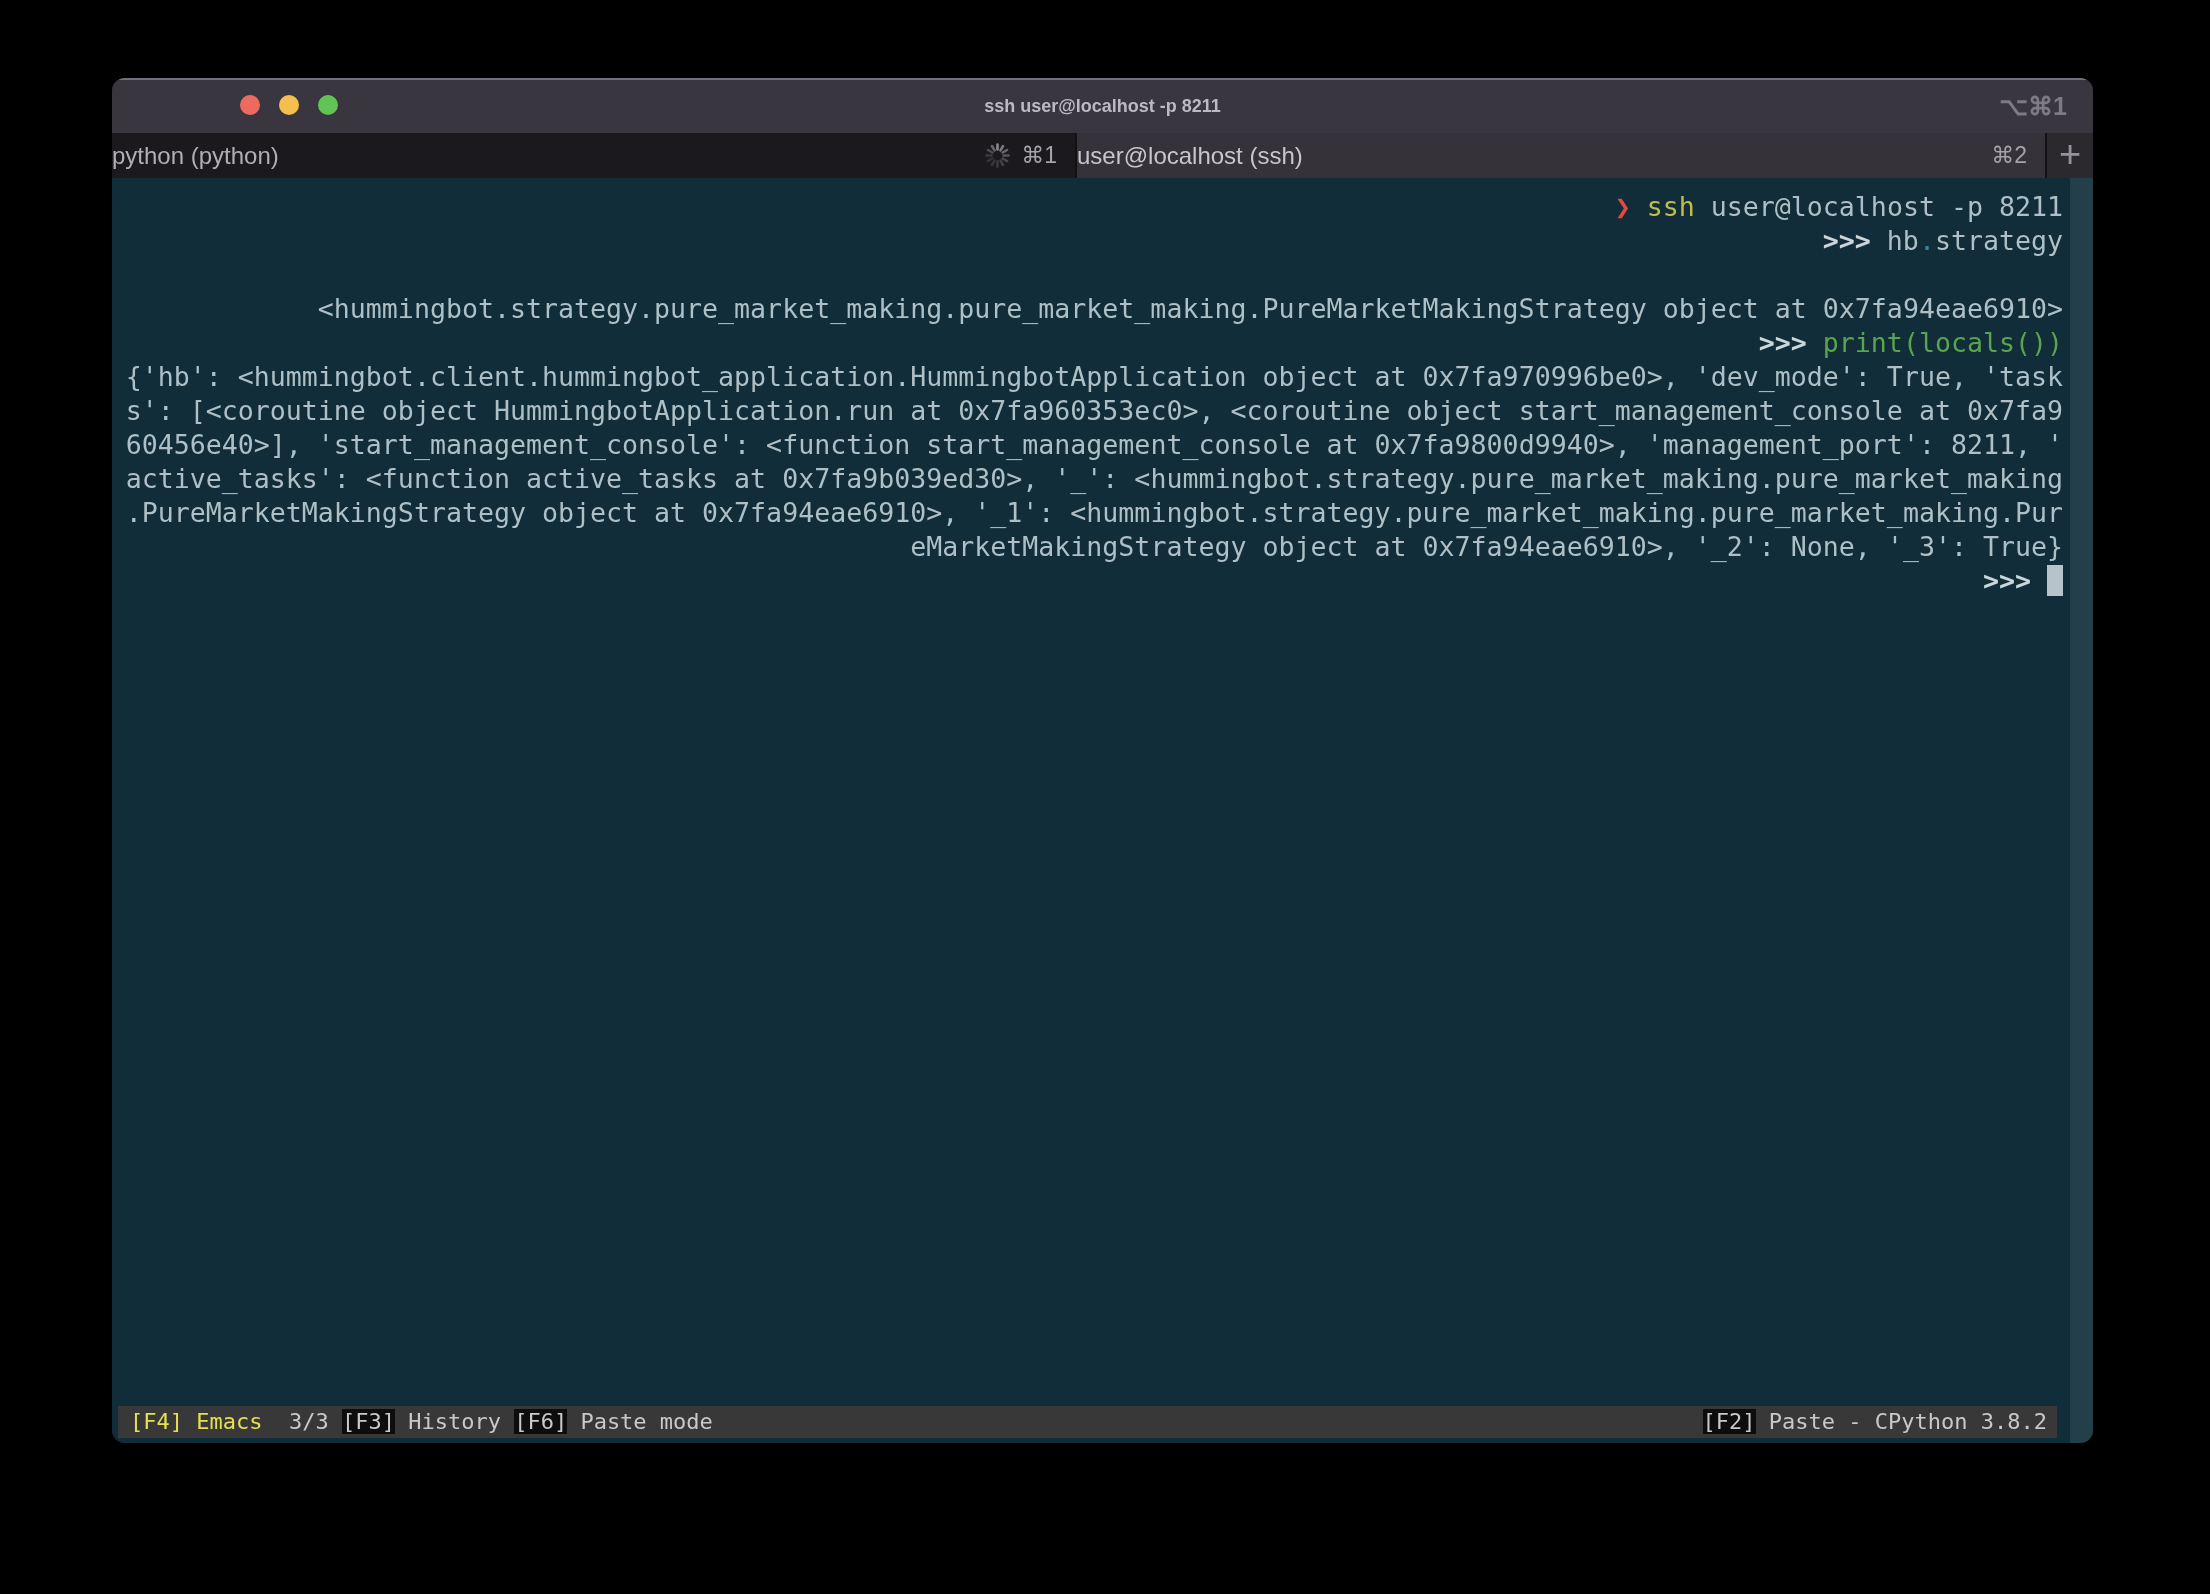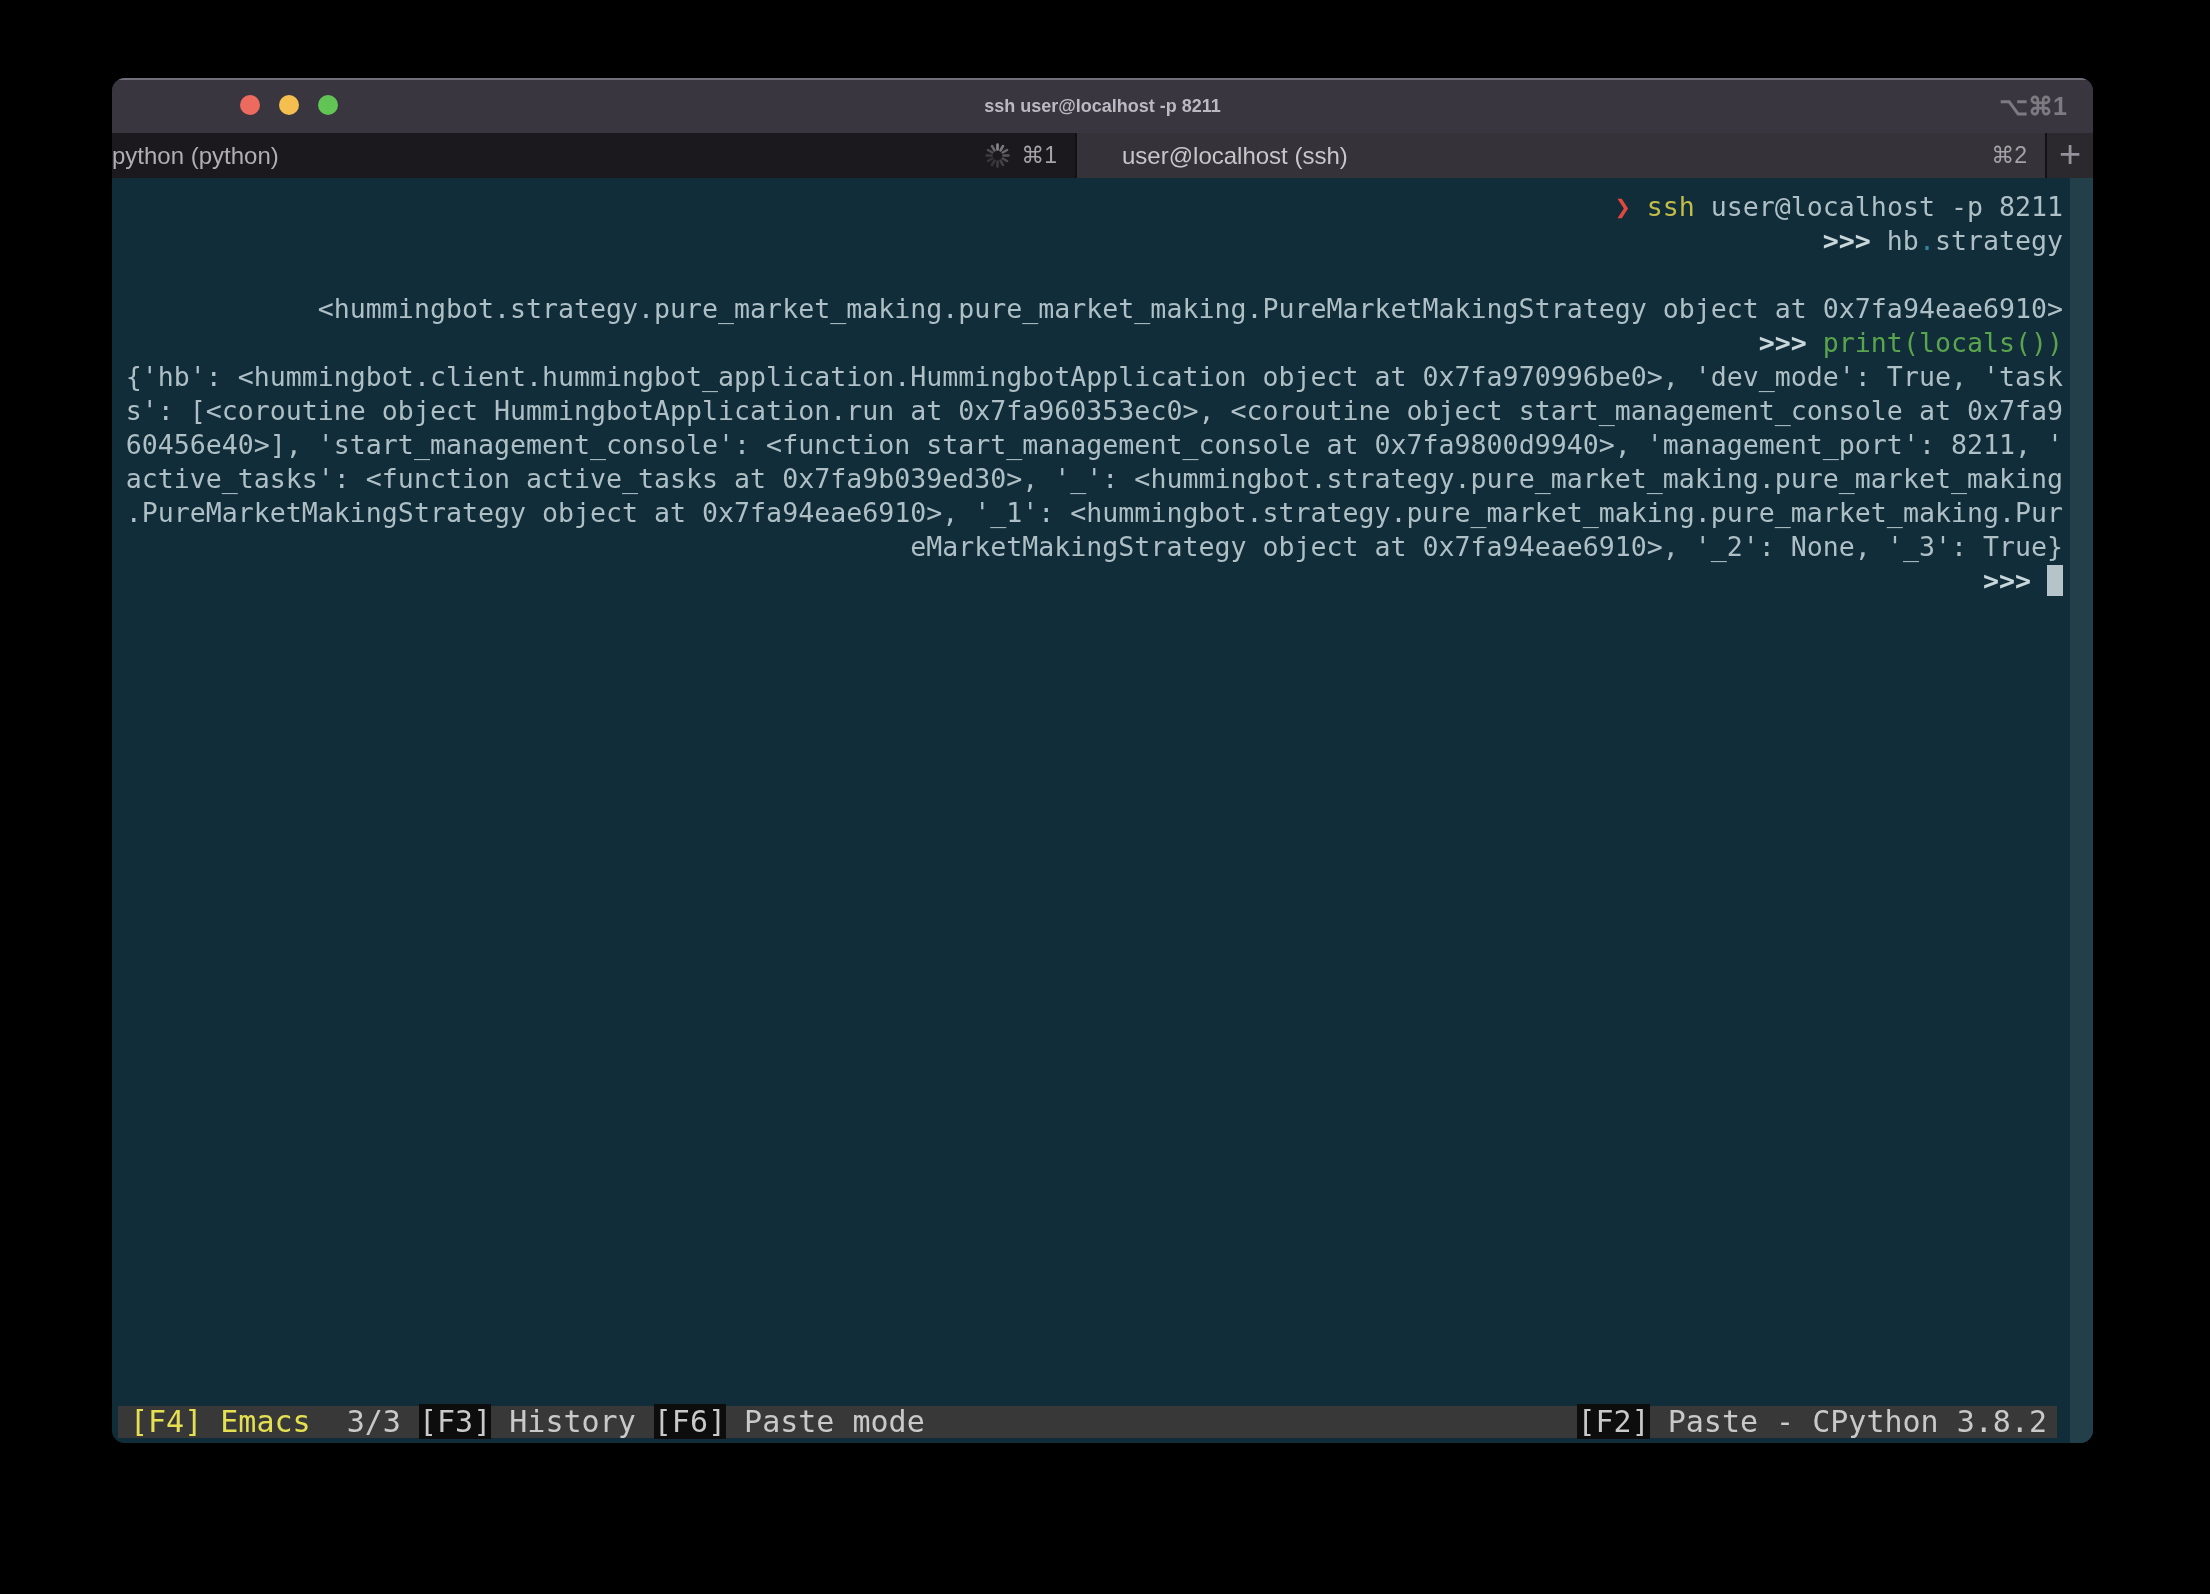--- a/index.html
+++ b/index.html
@@ -30,21 +30,21 @@
   .win-shortcut{position:absolute;right:26px;top:0;height:55px;line-height:57px;
     font-size:25px;font-weight:bold;color:var(--shortcut-dim);}
   
   .tabbar{height:45px;flex:0 0 45px;display:flex;background:var(--tab-left-bg);}
   .tab{position:relative;height:100%;}
   .tab-python{width:965px;background:var(--tab-left-bg);border-right:2px solid var(--tab-divider);}
   .tab-ssh{width:970px;background:var(--tab-right-bg);border-right:2px solid var(--tab-divider);}
   .tab-label{position:absolute;left:0;right:0;top:0;height:45px;line-height:46px;
     text-align:left;font-size:24px;}
   .tab-python .tab-label{color:var(--tab-fg-left);}
-  .tab-ssh .tab-label{color:var(--tab-fg-right);padding-left:45px;}
+  .tab-ssh .tab-label{color:var(--tab-fg-right);}
   .tab-right-box{position:absolute;right:18px;top:0;height:45px;display:flex;
     align-items:center;gap:10px;}
   .tab-shortcut{font-size:23px;color:var(--tab-shortcut);}
   .plus-area{flex:1;background:var(--plus-bg);display:flex;align-items:center;
     justify-content:center;}
   .plus-glyph{font-size:38px;font-weight:200;color:#94929a;line-height:1;margin-top:-4px;}
   
   .terminal{position:relative;flex:1;background:var(--term-bg);
     font-family:"DejaVu Sans Mono","Liberation Mono",monospace;}
   .scroll-strip{position:absolute;top:0;right:0;bottom:0;width:23px;
@@ -56,21 +56,21 @@
   .c-red{color:var(--prompt-red);font-weight:bold;}
   .c-yellow{color:var(--cmd-yellow);}
   .c-green{color:var(--func-green);}
   .c-teal{color:var(--op-teal);}
   .c-prompt{color:var(--prompt-bold);font-weight:bold;}
   .c-cursor{background:var(--cursor-bg);color:var(--term-bg);}
   
   .statusbar{position:absolute;left:6px;right:36px;bottom:5px;height:32px;
     background:var(--status-bg);display:flex;justify-content:space-between;
     align-items:center;font-family:"DejaVu Sans Mono","Liberation Mono",monospace;
-    font-size:30px;line-height:32px;white-space:pre;padding:0 10px 0 12px;}
+    font-size:22px;line-height:32px;white-space:pre;padding:0 10px 0 12px;}
   .s-yellow{color:var(--status-yellow);}
   .s-plain{color:var(--status-plain);}
   .s-inv{background:var(--status-inv-bg);color:var(--status-plain);}
 </style>
 </head>
 <body>
 
 <div class="window">
 
   <div class="titlebar">

